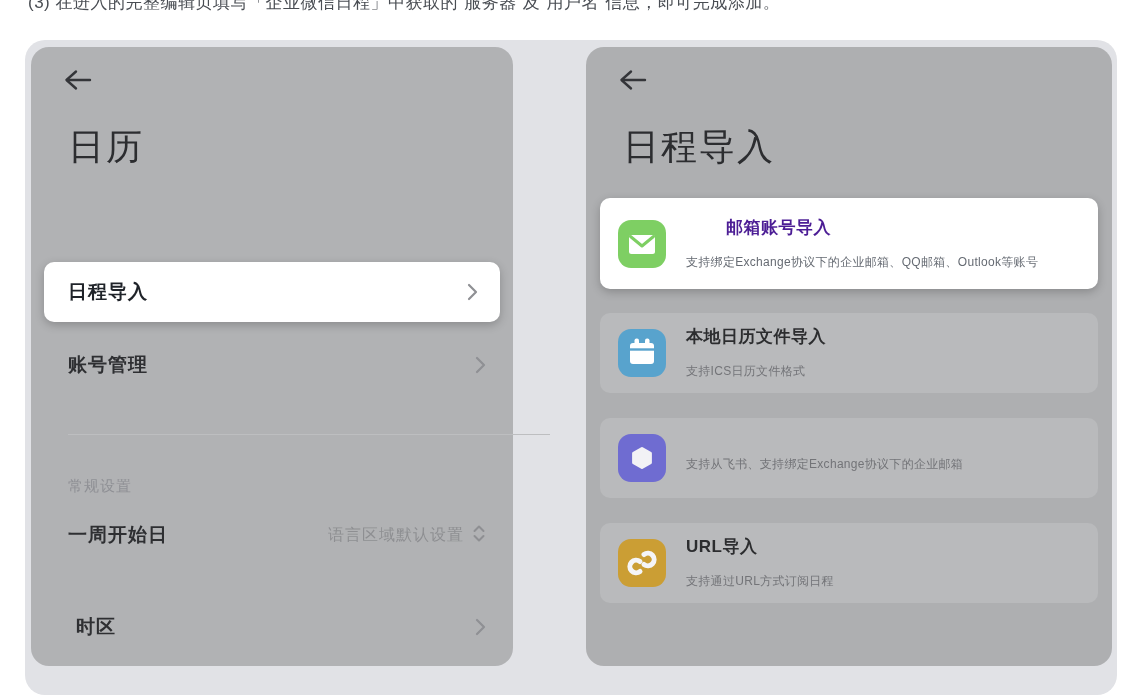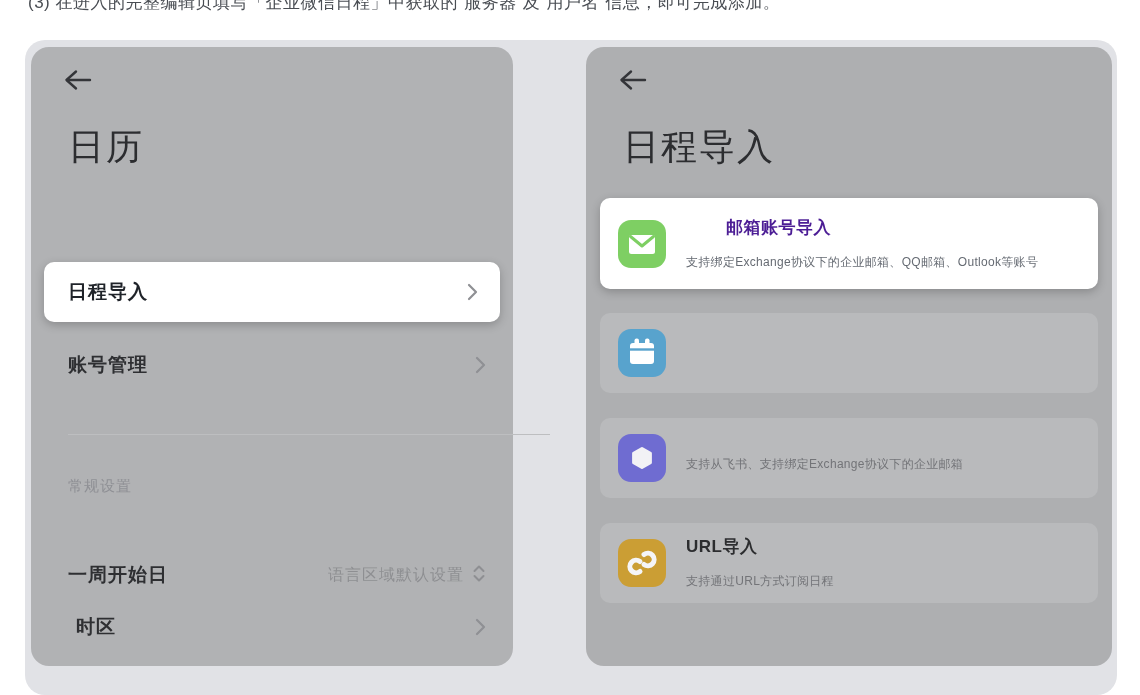--- a/index.html
+++ b/index.html
@@ -86,21 +86,21 @@
         <svg width="11" height="18" viewBox="0 0 11 18" fill="none" stroke="#8f9094" stroke-width="2.2" stroke-linecap="round" stroke-linejoin="round">
             <polyline points="2,2 9,9 2,16"></polyline>
           </svg>
       </span>
     </div>
 
     <div class="divider" style="top:387px;"></div>
 
     <div class="section-label" style="top:430px;">常规设置</div>
 
-    <div class="row" style="top:498px;">
+    <div class="row" style="top:458px;">
       <span class="row-label">一周开始日</span>
       <span class="row-value">
         <span>语言区域默认设置</span>
         <span>
           <svg width="14" height="19" viewBox="0 0 14 19" fill="none" stroke="#8e8f92" stroke-width="2" stroke-linecap="round" stroke-linejoin="round">
             <polyline points="2.5,7 7,2.5 11.5,7"></polyline>
               <polyline points="2.5,12 7,16.5 11.5,12"></polyline>
           </svg>
         </span>
       </span>
@@ -142,20 +142,24 @@
 
     <div class="card" style="top:266px; height:80px;">
       <span class="card-icon" style="--ic: #58a3cd;">
         <svg width="48" height="48" viewBox="0 0 48 48">
           <rect x="12" y="14" width="24" height="21" rx="3" fill="#ffffff"></rect>
           <rect x="16.5" y="9.5" width="4.5" height="7" rx="2" fill="#ffffff"></rect>
           <rect x="27" y="9.5" width="4.5" height="7" rx="2" fill="#ffffff"></rect>
           <line class="ic-var" x1="12" y1="20.5" x2="36" y2="20.5" stroke-width="2.4"></line>
         </svg>
       </span>
+      <span class="card-text">
+        <div class="card-title">本地日历文件导入</div>
+        <div class="card-desc">支持ICS日历文件格式</div>
+      </span>
     </div>
 
     <div class="card" style="top:371px; height:80px;">
       <span class="card-icon" style="--ic: #6f6cd1;">
         <svg width="48" height="48" viewBox="0 0 48 48">
           <polygon points="24,14.5 32.4,19.3 32.4,28.7 24,33.5 15.6,28.7 15.6,19.3" fill="#f2f2f5" stroke="#f2f2f5" stroke-width="3" stroke-linejoin="round"></polygon>
         </svg>
       </span>
       <span class="card-text">
         <div class="card-desc">支持从飞书、支持绑定Exchange协议下的企业邮箱</div>

